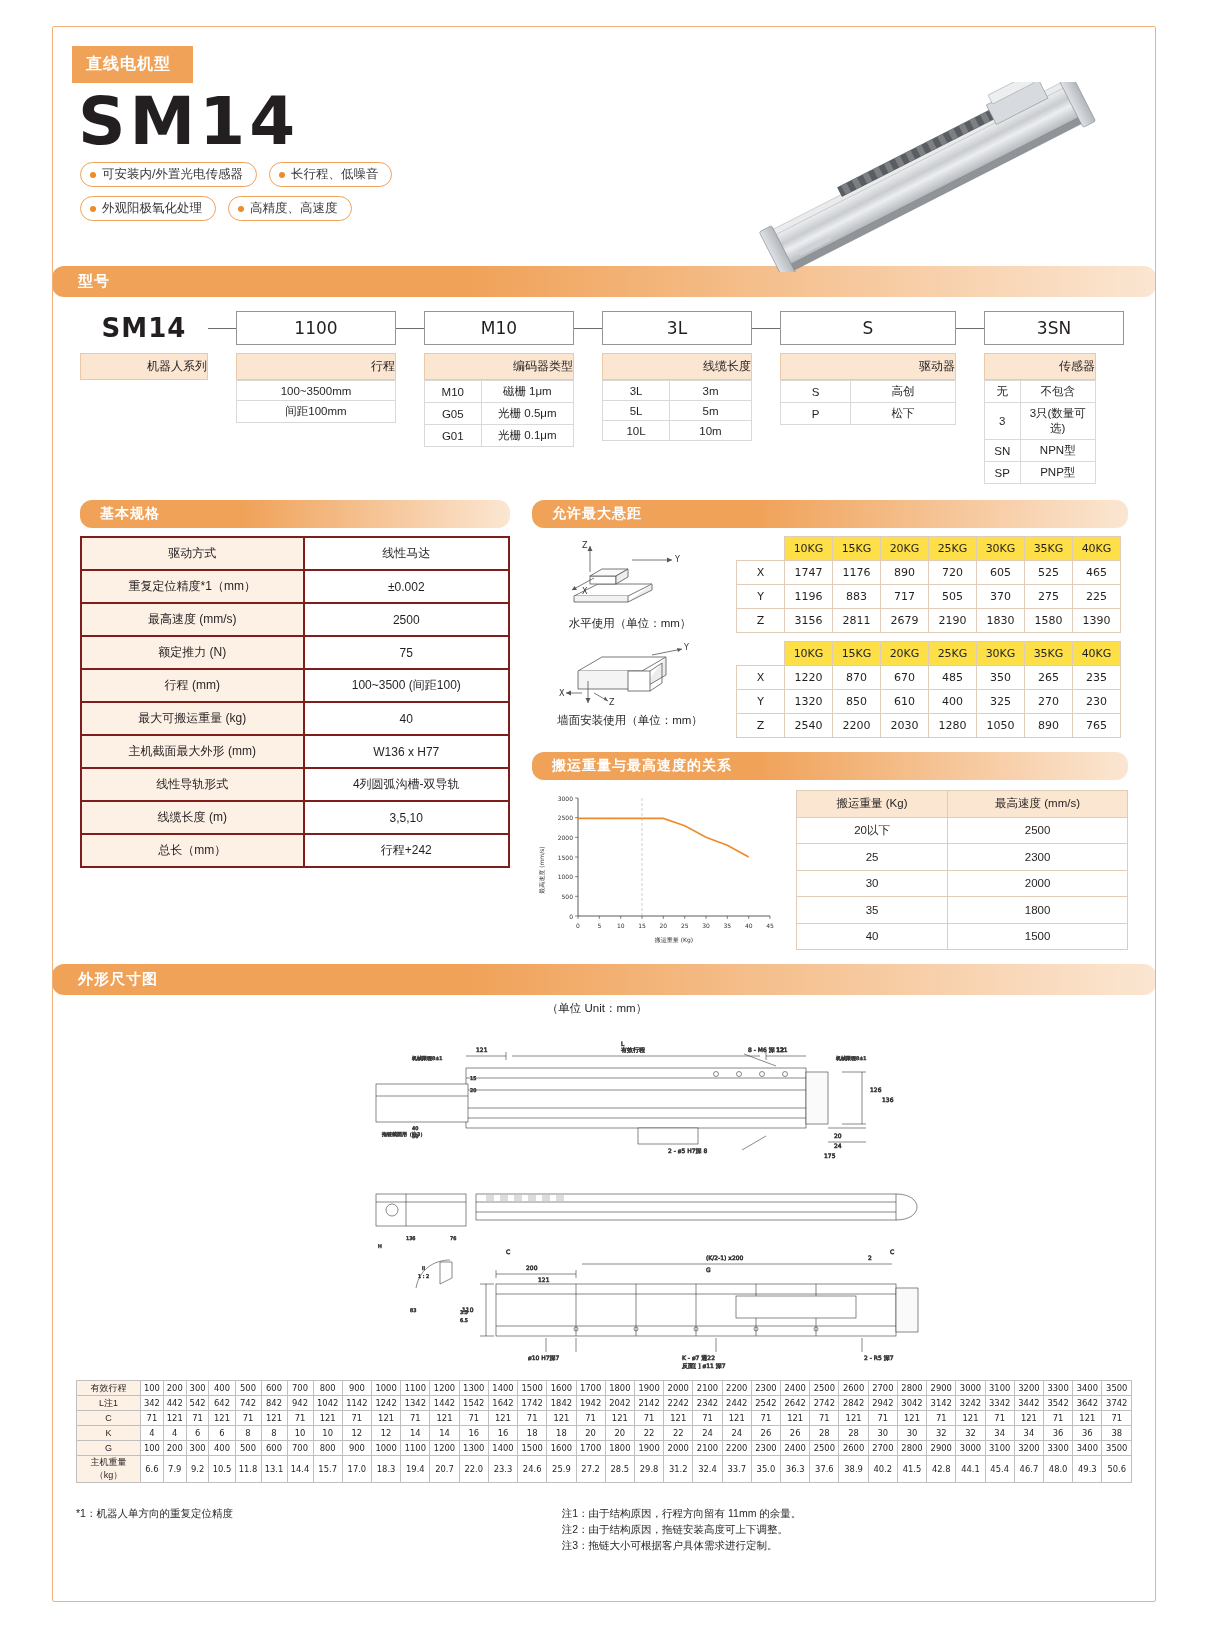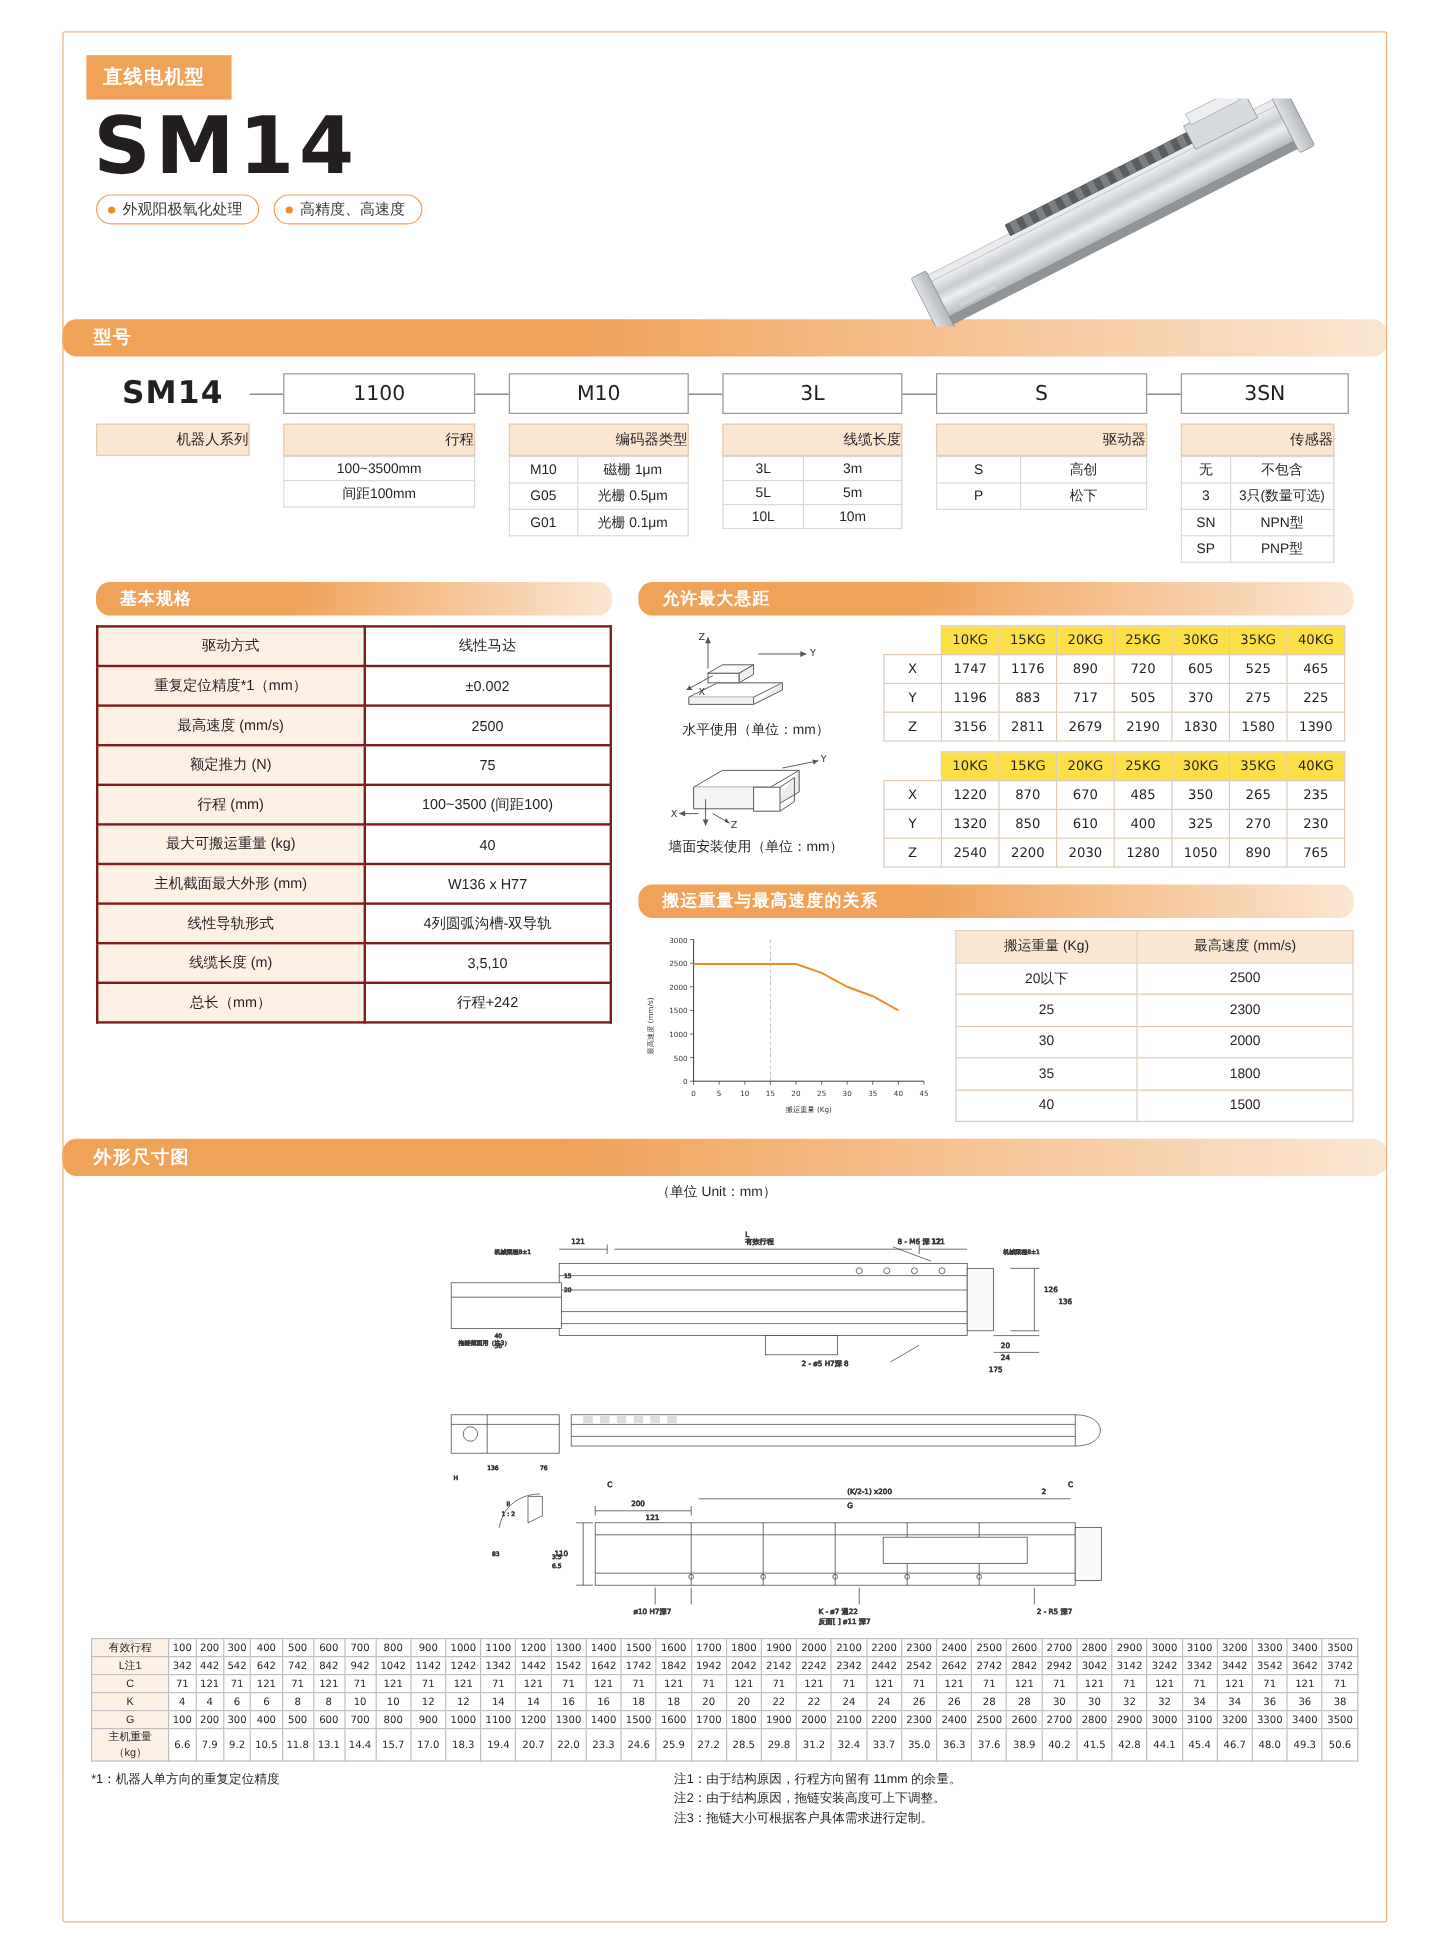--- a/index.html
+++ b/index.html
@@ -169,38 +169,48 @@
   .dimtab { width: 100%; border-collapse: collapse; margin-top: 4px; }
   .dimtab td {
     border: 1px solid #bfbfbf;
     font-size: 8.4px;
     text-align: center;
     height: 15px;
     padding: 0 1px;
     font-family: "DejaVu Sans", sans-serif;
   }
   .dimtab td.hd { background: #fdf1e6; font-family: "Liberation Sans", sans-serif; font-size: 9px; }
-  .notes { display: flex; margin-top: 8px; font-size: 10.5px; }
+  .notes { display: flex; margin-top: 24px; font-size: 10.5px; }
   .note-left { width: 46%; }
   .note-right { flex: 1; }
   .note-right div { margin-bottom: 2px; }
   svg { display: block; }
   .lbl { font-size: 6px; fill: #333; font-family: "DejaVu Sans", sans-serif; }
   .lbl4 { font-size: 5px; fill: #333; font-family: "DejaVu Sans", sans-serif; }
 </style>
 </head>
 <body>
 
 <div class="page">
   <div class="outer-frame"></div>
 
   <div class="hdr">
     <div class="tag-linear">直线电机型</div>
     <div class="model-big">SM14</div>
     <div class="feat-wrap">
+      <div class="feat-row">
+        <span class="pill">
+            <span class="dot"></span>
+            <span>可安装内/外置光电传感器</span>
+          </span>
+        <span class="pill">
+            <span class="dot"></span>
+            <span>长行程、低噪音</span>
+          </span>
+      </div>
       <div class="feat-row">
         <span class="pill">
             <span class="dot"></span>
             <span>外观阳极氧化处理</span>
           </span>
         <span class="pill">
             <span class="dot"></span>
             <span>高精度、高速度</span>
           </span>
       </div>
@@ -349,21 +359,21 @@
               </tr>
           <tr>
                 <td>P</td>
                 <td>松下</td>
               </tr>
         </tbody>
           </table>
       </div>
       <div style="width:28px"></div>
 
-      <div class="col" style="width:128px">
+      <div class="col" style="width:112px">
         <div class="colhead">传感器</div>
         <table class="subtab">
           <tbody>
               <tr>
                 <td style="width:32%">无</td>
                 <td>不包含</td>
               </tr>
           <tr>
                 <td>3</td>
                 <td>3只(数量可选)</td>

